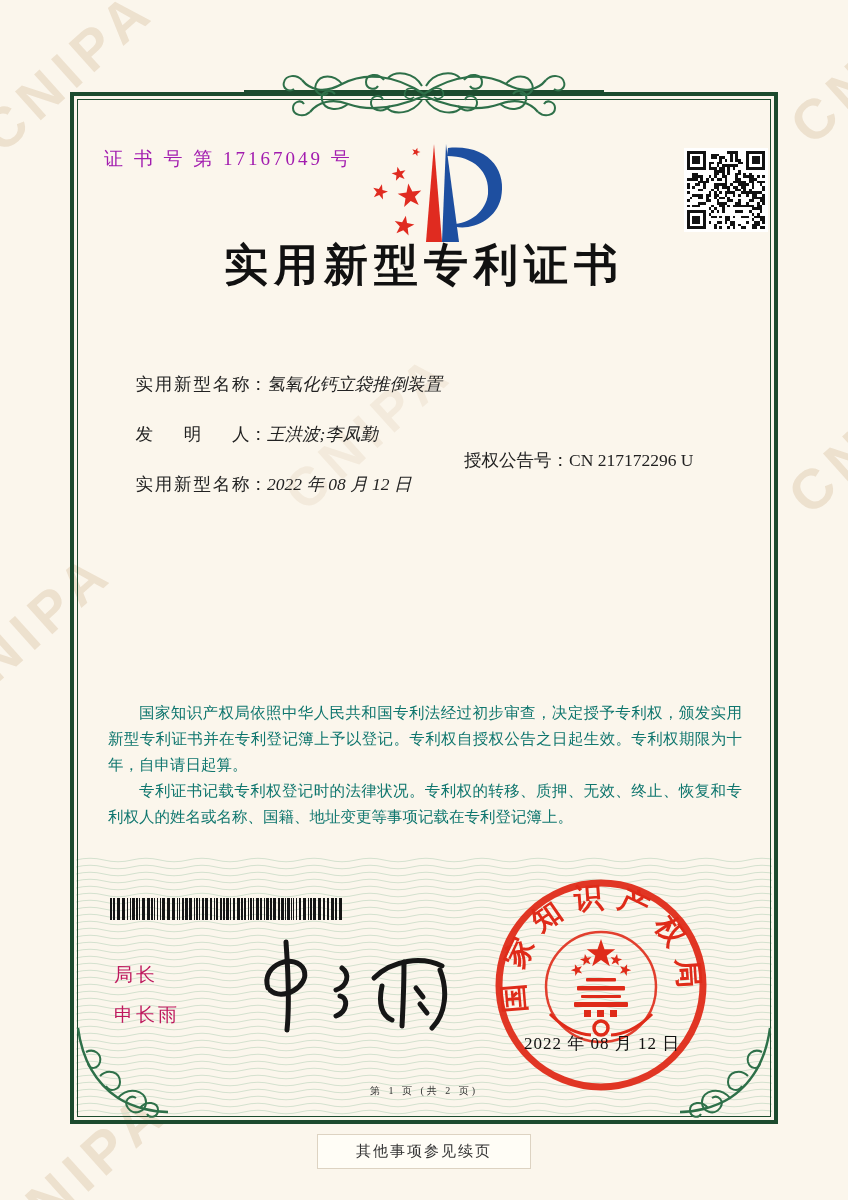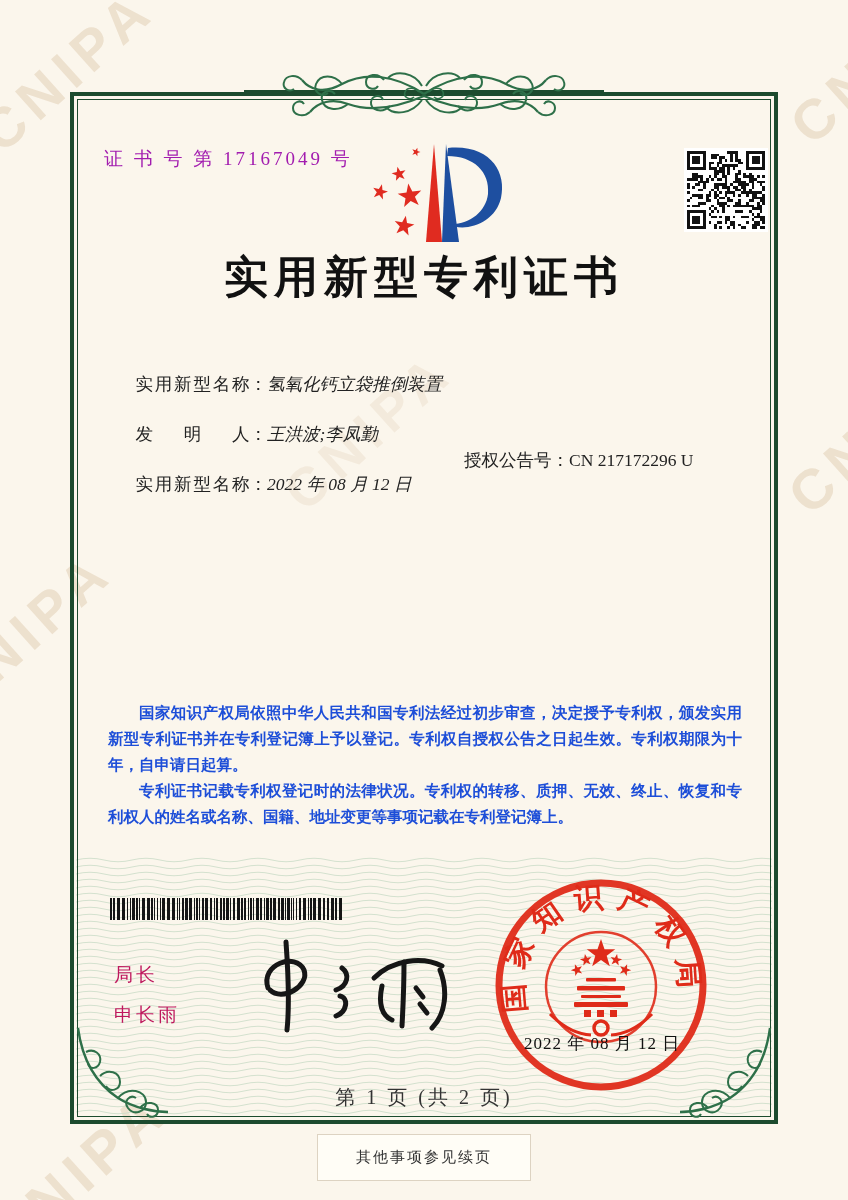--- a/index.html
+++ b/index.html
@@ -47,63 +47,63 @@
   .corner-bl { left:74px; top:1024px; transform:scaleX(-1); }
 
   .cert-no {
     left:104px; top:146px; z-index:3;
     font-size:19px; letter-spacing:3px; color:#a21caf;
   }
   .logo { left:352px; top:138px; width:160px; height:114px; z-index:3; }
   .qr { left:684px; top:148px; width:84px; height:84px; z-index:3; background:#fff; padding:3px; }
 
   .title {
-    left:0; top:248px; width:848px; z-index:3;
+    left:0; top:236px; width:848px; z-index:3;
     text-align:center;
     font-size:44px; font-weight:bold; letter-spacing:6px; color:#111;
   }
 
   .fields { left:118px; top:348px; width:612px; z-index:3; font-size:17.5px; color:#222; }
   .frow { position:relative; height:50px; line-height:24px; white-space:pre-wrap; }
   .flabel {
     display:inline-block; width:114px;
     text-align:justify; text-align-last:justify;
     vertical-align:top;
   }
   .fcolon { display:inline-block; vertical-align:top; }
   .fvalue { display:inline-block; vertical-align:top; white-space:pre-wrap; max-width:470px;font-style:italic; }
   .grant-pair2 { position:absolute; left:346px; top:0; white-space:pre-wrap; }
 
   .body-text {
     left:108px; top:700px; width:634px; z-index:3;
-    font-size:15.5px; line-height:26px; text-align:justify; color:#1d4ed8;font-weight:bold;
+    font-size:15.5px; line-height:26px; text-align:justify; color:#0f766e;
   }
   .body-text p { text-indent:2em; }
 
   .barcode { left:110px; top:898px; width:232px; height:22px; z-index:3; }
 
   .bureau { left:114px; top:962px; z-index:3; font-size:19px; color:#be185d; }
   .bureau div { margin-bottom:14px; letter-spacing:3px; }
 
   .signature { left:246px; top:930px; width:210px; height:110px; z-index:4; }
 
   .seal { left:490px; top:874px; width:222px; height:222px; z-index:3; }
   .seal-date {
     left:524px; top:1032px; width:190px; z-index:4;
     font-size:17px; letter-spacing:1px; color:#111; white-space:pre;
   }
 
   .page-num {
     left:0; top:1084px; width:848px; z-index:3;
-    text-align:center; font-size:20px; letter-spacing:3px; color:#333;
+    text-align:center; font-size:10px; letter-spacing:3px; color:#333;
   }
   .note-box {
     left:50%; top:1134px; transform:translateX(-50%); z-index:3;
     background:#fffdf6; border:1px solid #ddd3c2;
-    padding:13px 38px; font-size:15px; letter-spacing:2px; color:#333;
+    padding:7px 38px; font-size:15px; letter-spacing:2px; color:#333;
     white-space:nowrap;
   }
 </style>
 </head>
 <body>
 
 <div class="wm" style="left:-38px; top:38px; font-size:56px;">CNIPA</div>
 <div class="wm" style="left:266px; top:400px; font-size:54px; color:rgba(205,175,135,0.16);">CNIPA</div>
 <div class="wm" style="left:770px; top:400px; font-size:56px;">CNIPA</div>
 <div class="wm" style="left:-80px; top:600px; font-size:56px;">CNIPA</div>

